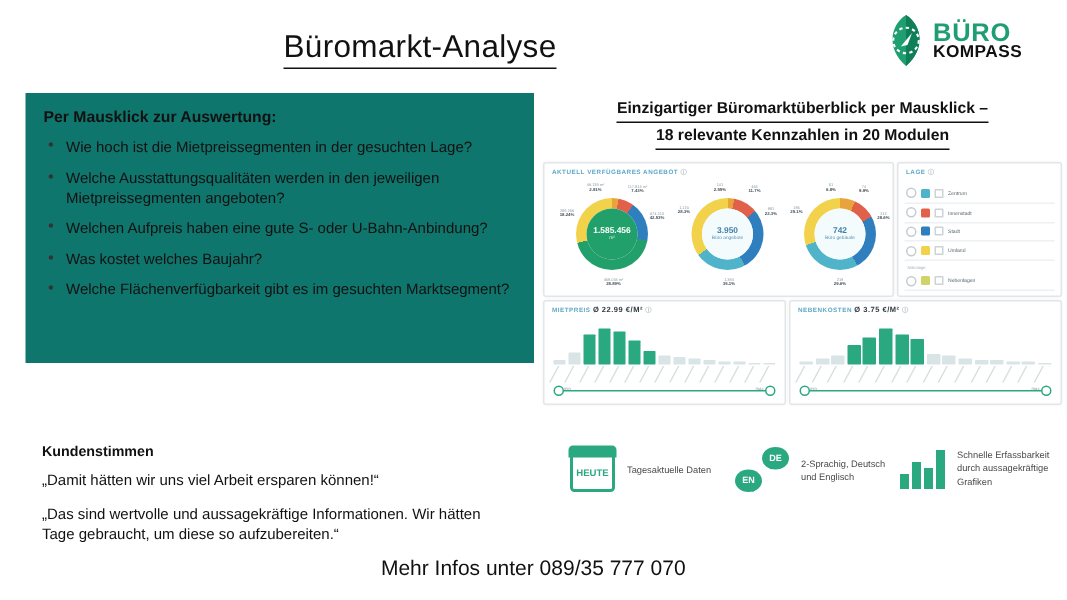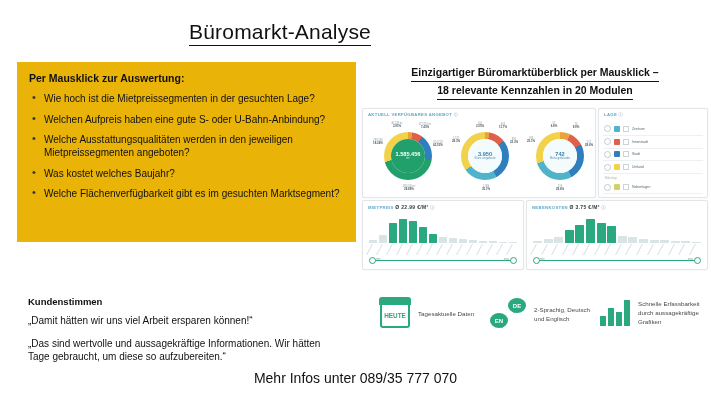--- a/index.html
+++ b/index.html
@@ -24,21 +24,21 @@
 
   .logo{position:absolute;right:10px;top:6px;width:112px;height:42px;display:flex;align-items:center;gap:3px;}
   .logo-mark{width:30px;height:36px;position:relative;flex:0 0 auto;}
   .logo-text{display:flex;flex-direction:column;line-height:1;}
   .logo-buero{font-size:17px;font-weight:bold;color:#1f9e72;letter-spacing:.5px;}
   .logo-kompass{font-size:11.5px;font-weight:bold;color:#111;letter-spacing:.3px;}
 
   
   .qbox{
     position:absolute;left:17px;top:62px;width:339px;height:180px;
-    background:#eab308;
+    background:#0f766e;
     padding:10px 12px 0 12px;
     box-sizing:border-box;
   }
   .qbox h3{margin:0 0 8px 0;font-size:10.5px;font-weight:bold;color:#111;}
   .qlist{margin:0;padding:0;list-style:none;}
   .qlist li{
     position:relative;padding-left:15px;margin-bottom:7.5px;
     font-size:10px;line-height:13px;color:#111;
   }
   .qlist li:before{
@@ -142,27 +142,41 @@
 </style>
 </head>
 <body>
 
 <div class="slide">
 
   <div class="title">
     <span>Büromarkt-Analyse</span>
   </div>
 
+  <div class="logo">
+    <div class="logo-mark">
+      <svg width="30" height="36" viewBox="0 0 30 36" aria-hidden="true">
+        <path d="M15 1 C4 8, 2 24, 15 35 C28 24, 26 8, 15 1 Z" fill="#1f9e72"></path>
+        <path d="M15 1 C26 8, 28 24, 15 35 Z" fill="#0f7f59"></path>
+        <circle cx="15" cy="18" r="8.5" fill="none" stroke="#ffffff" stroke-width="1.4" stroke-dasharray="2.2 2.2"></circle>
+        <path d="M11.5 22 L19 13 L16 21 Z" fill="#ffffff"></path>
+      </svg>
+    </div>
+    <div class="logo-text">
+      <div class="logo-buero">BÜRO</div>
+      <div class="logo-kompass">KOMPASS</div>
+    </div>
+  </div>
 
   <div class="qbox">
     <h3>Per Mausklick zur Auswertung:</h3>
     <ul class="qlist">
       <li>Wie hoch ist die Mietpreissegmenten in der gesuchten Lage?</li>
+      <li>Welche Ausstattungsqualitäten werden in den jeweiligen Mietpreissegmenten angeboten?</li>
       <li>Welchen Aufpreis haben eine gute S- oder U-Bahn-Anbindung?</li>
-      <li>Welche Ausstattungsqualitäten werden in den jeweiligen Mietpreissegmenten angeboten?</li>
       <li>Was kostet welches Baujahr?</li>
       <li>Welche Flächenverfügbarkeit gibt es im gesuchten Marktsegment?</li>
     </ul>
   </div>
 
   <div class="kund-title">Kundenstimmen</div>
   <div class="quote1">„Damit hätten wir uns viel Arbeit ersparen können!“</div>
   <div class="quote2">„Das sind wertvolle und aussagekräftige Informationen. Wir hätten Tage gebraucht, um diese so aufzubereiten.“</div>
 
   <div class="rhead">

